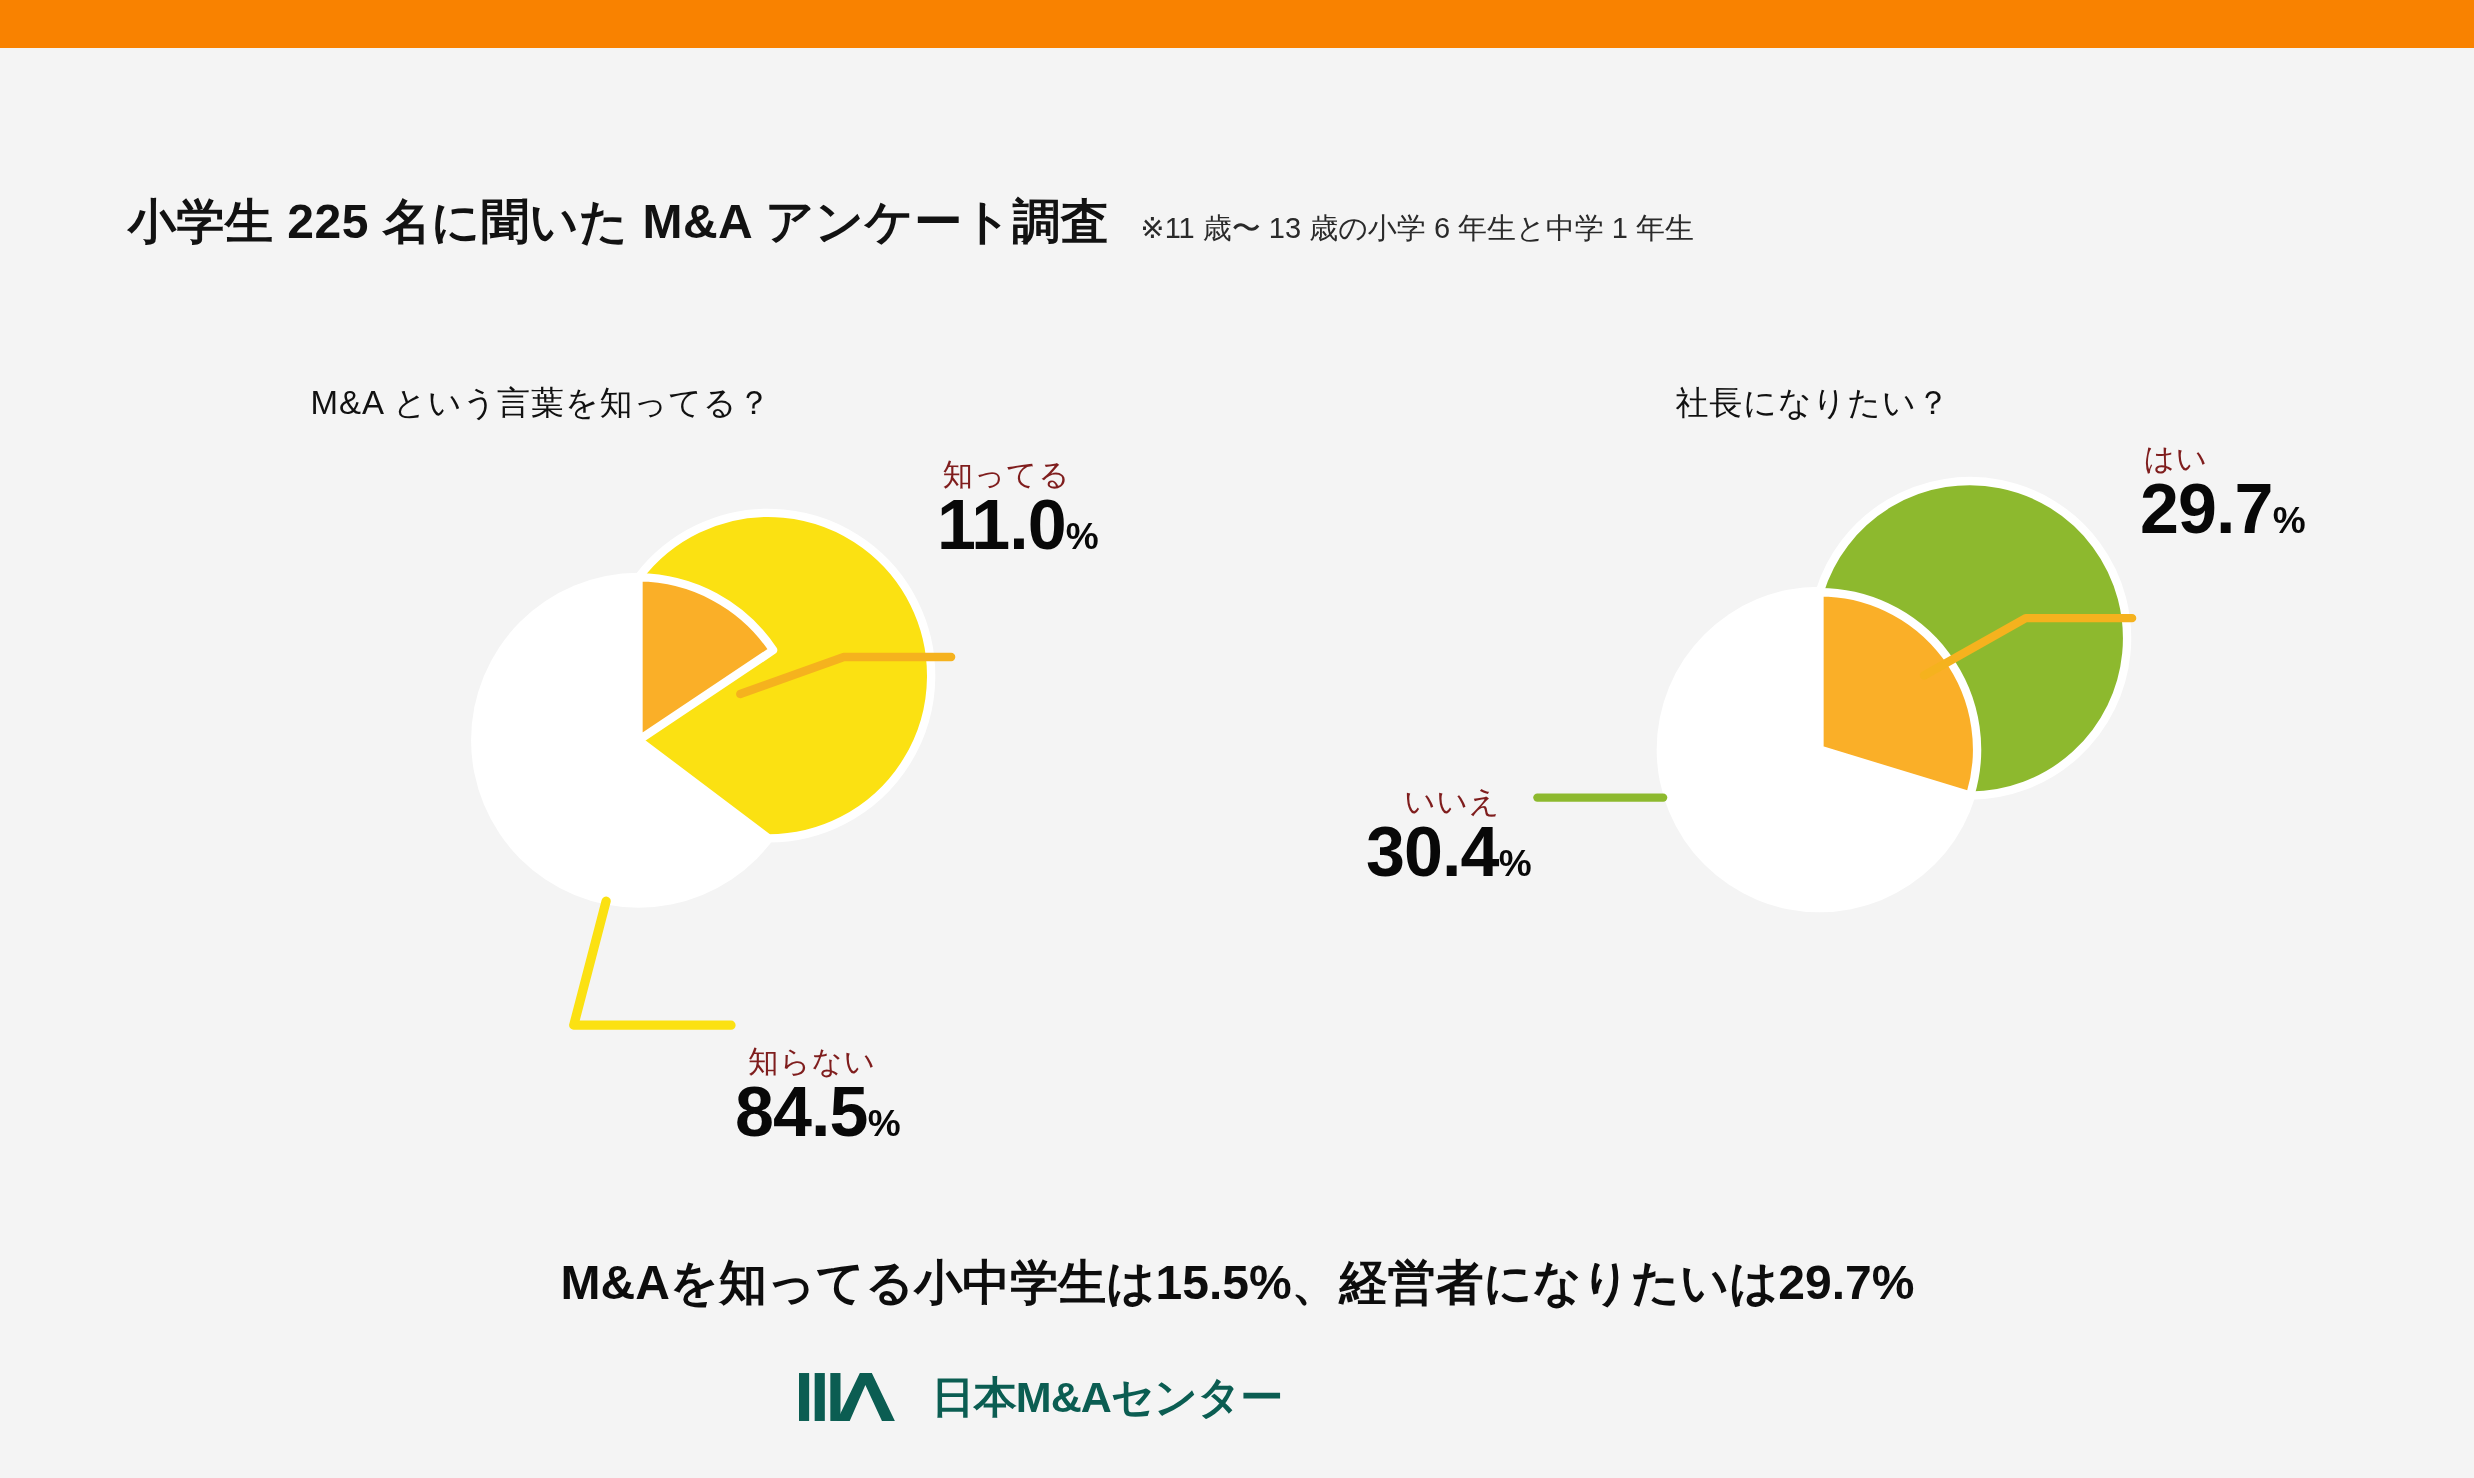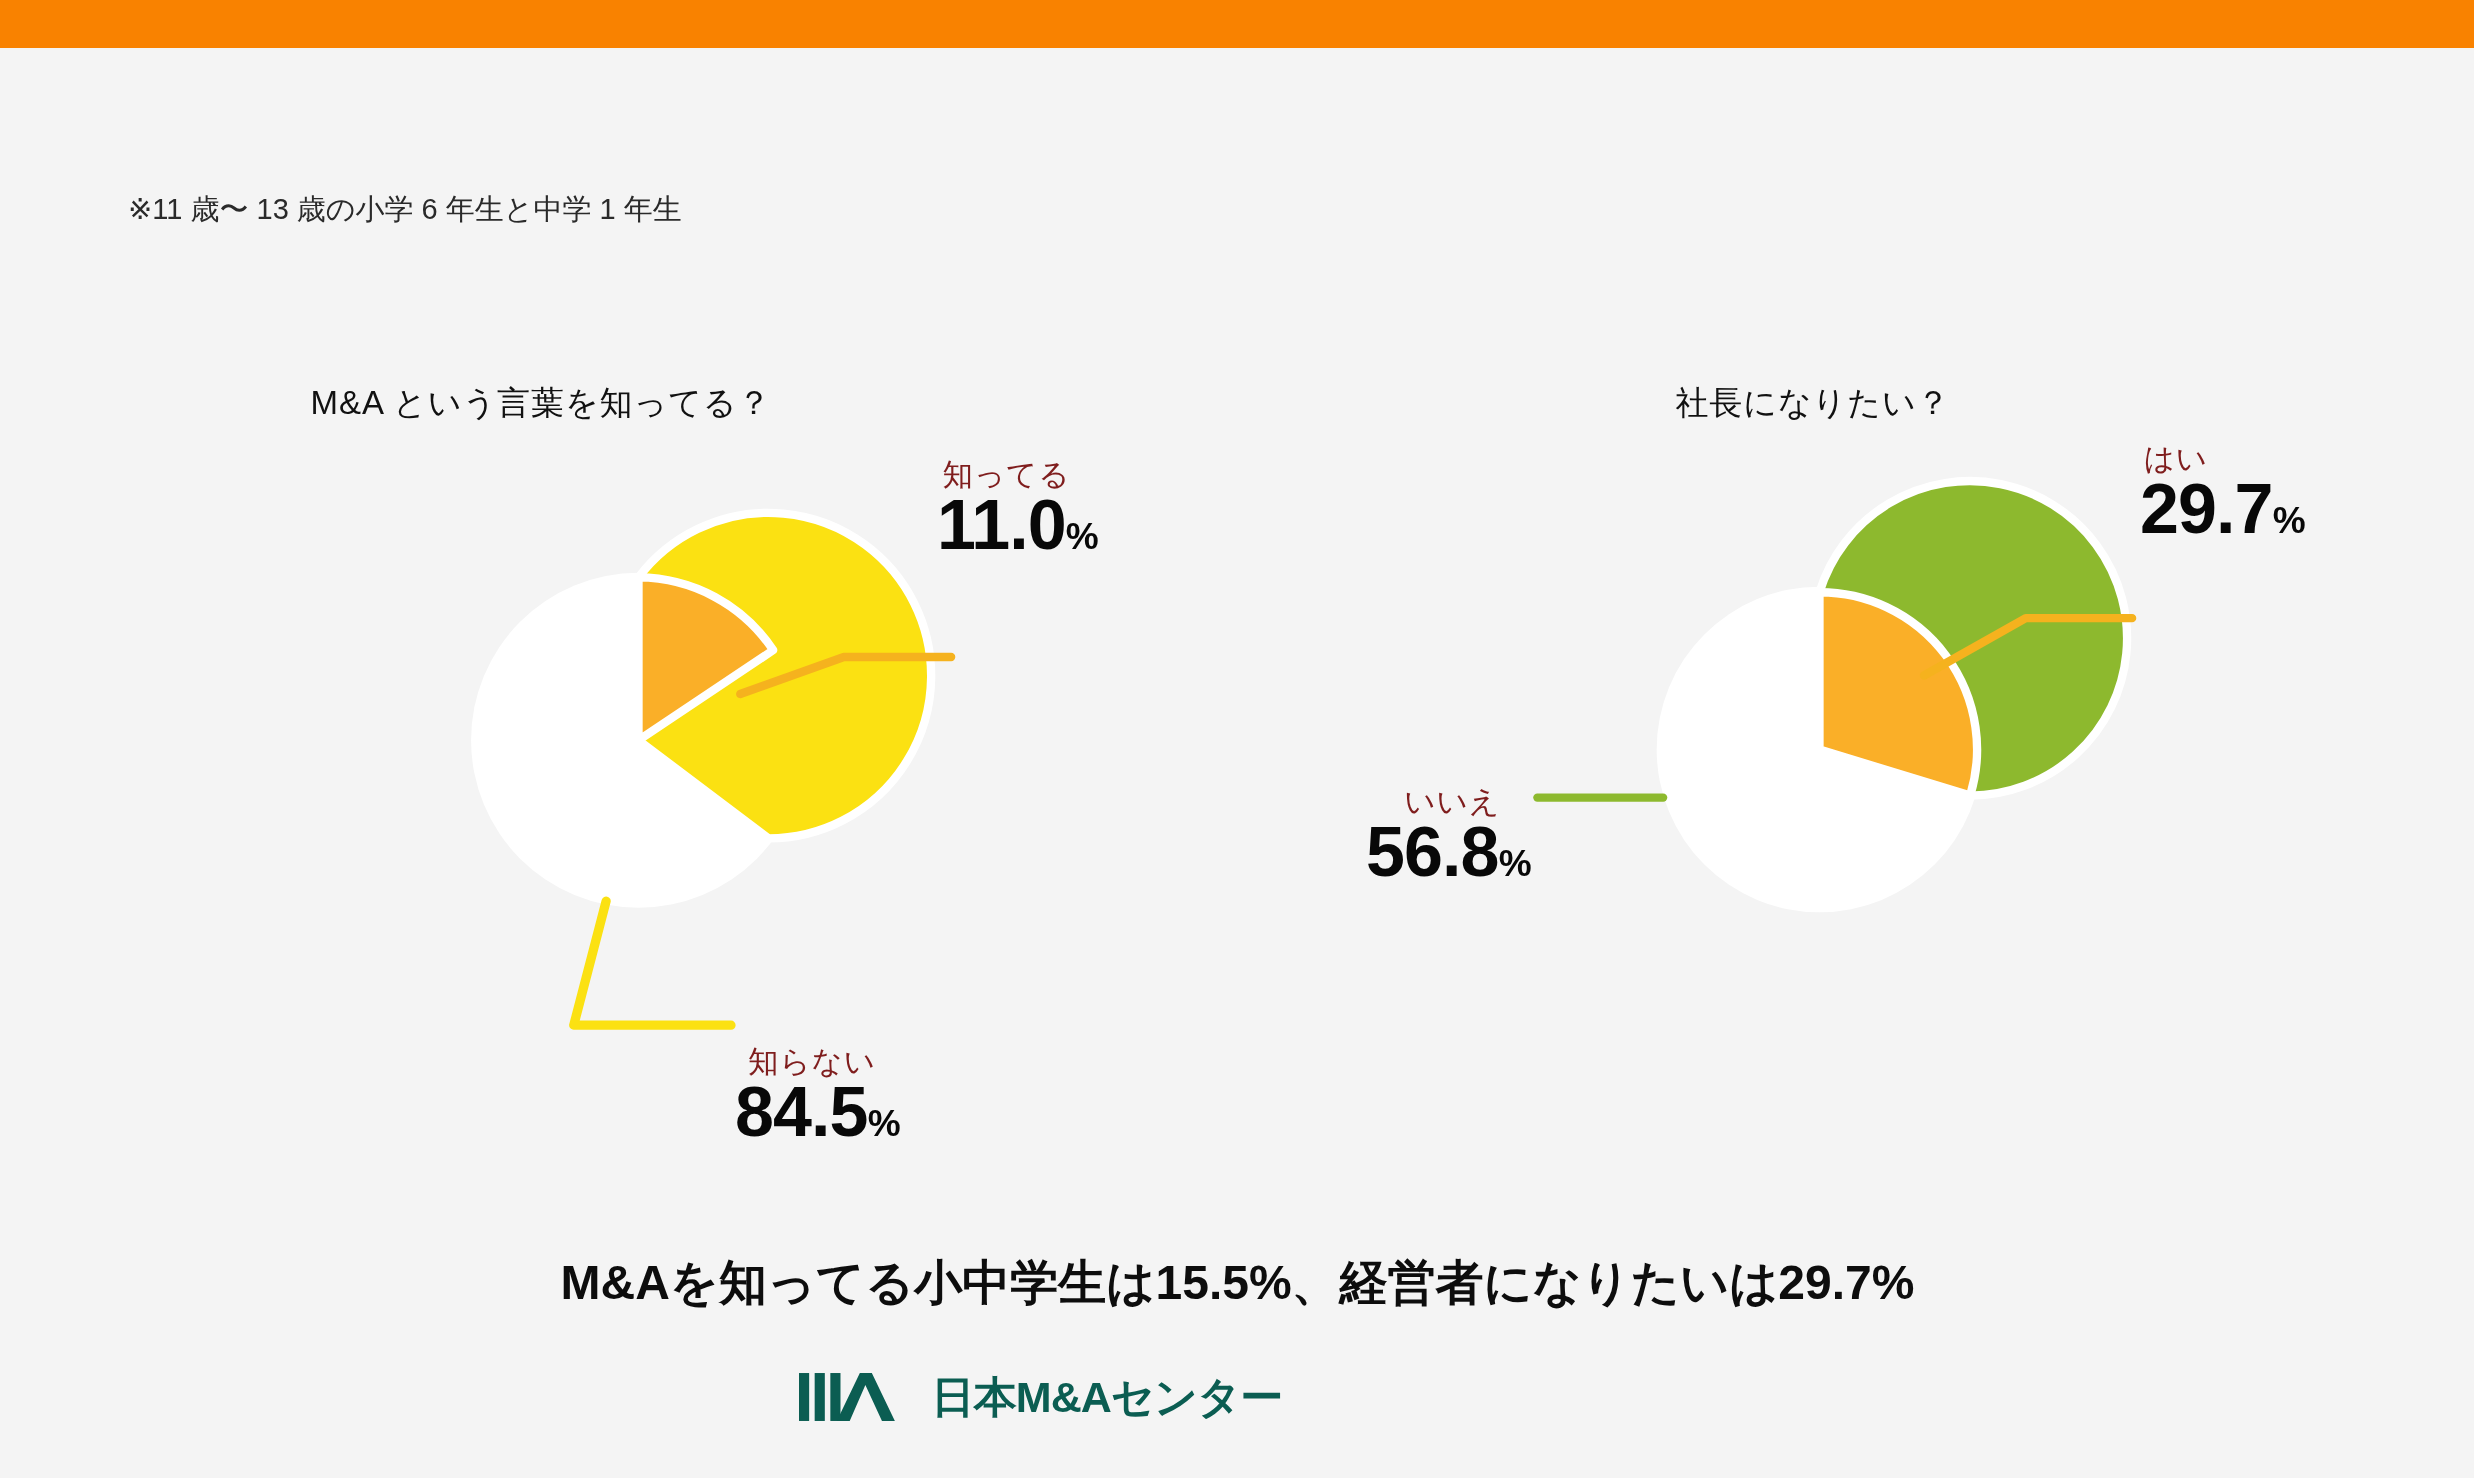--- a/index.html
+++ b/index.html
@@ -157,20 +157,21 @@
   }
 </style>
 </head>
 <body>
 
 <div id="infographic">
 
   <div class="top-bar"></div>
 
   <div class="header">
+    <div class="header-title">小学生 225 名に聞いた M&amp;A アンケート調査</div>
     <div class="header-note">※11 歳〜 13 歳の小学 6 年生と中学 1 年生</div>
   </div>
 
   <div class="charts">
 
     <div class="chart-block left">
       <div class="chart-title">M&amp;A という言葉を知ってる？</div>
 
       <svg class="pie-svg" viewBox="0 0 1200 900">
 
@@ -213,21 +214,21 @@
     <span class="val"><span>84.5</span><span class="pct">%</span></span>
   </div>
 
   <div class="callout yes">
     <span class="cat">はい</span>
     <span class="val"><span>29.7</span><span class="pct">%</span></span>
   </div>
 
   <div class="callout no">
     <span class="cat">いいえ</span>
-    <span class="val"><span>56.8</span><span class="pct">%</span></span>
+    <span class="val"><span>30.4</span><span class="pct">%</span></span>
   </div>
 
   <div class="caption">M&amp;Aを知ってる小中学生は15.5%、経営者になりたいは29.7%</div>
 
   <div class="logo">
     <svg class="logo-mark" width="118" height="48" viewBox="0 0 128 52">
       <rect x="0" y="0" width="11" height="52" fill="#0b5d52"></rect>
       <rect x="17" y="0" width="11" height="52" fill="#0b5d52"></rect>
       <rect x="34" y="0" width="11" height="52" fill="#0b5d52"></rect>
       <polygon points="66,0 79,0 104,52 90,52 72,13 55,52 41,52" fill="#0b5d52"></polygon>

